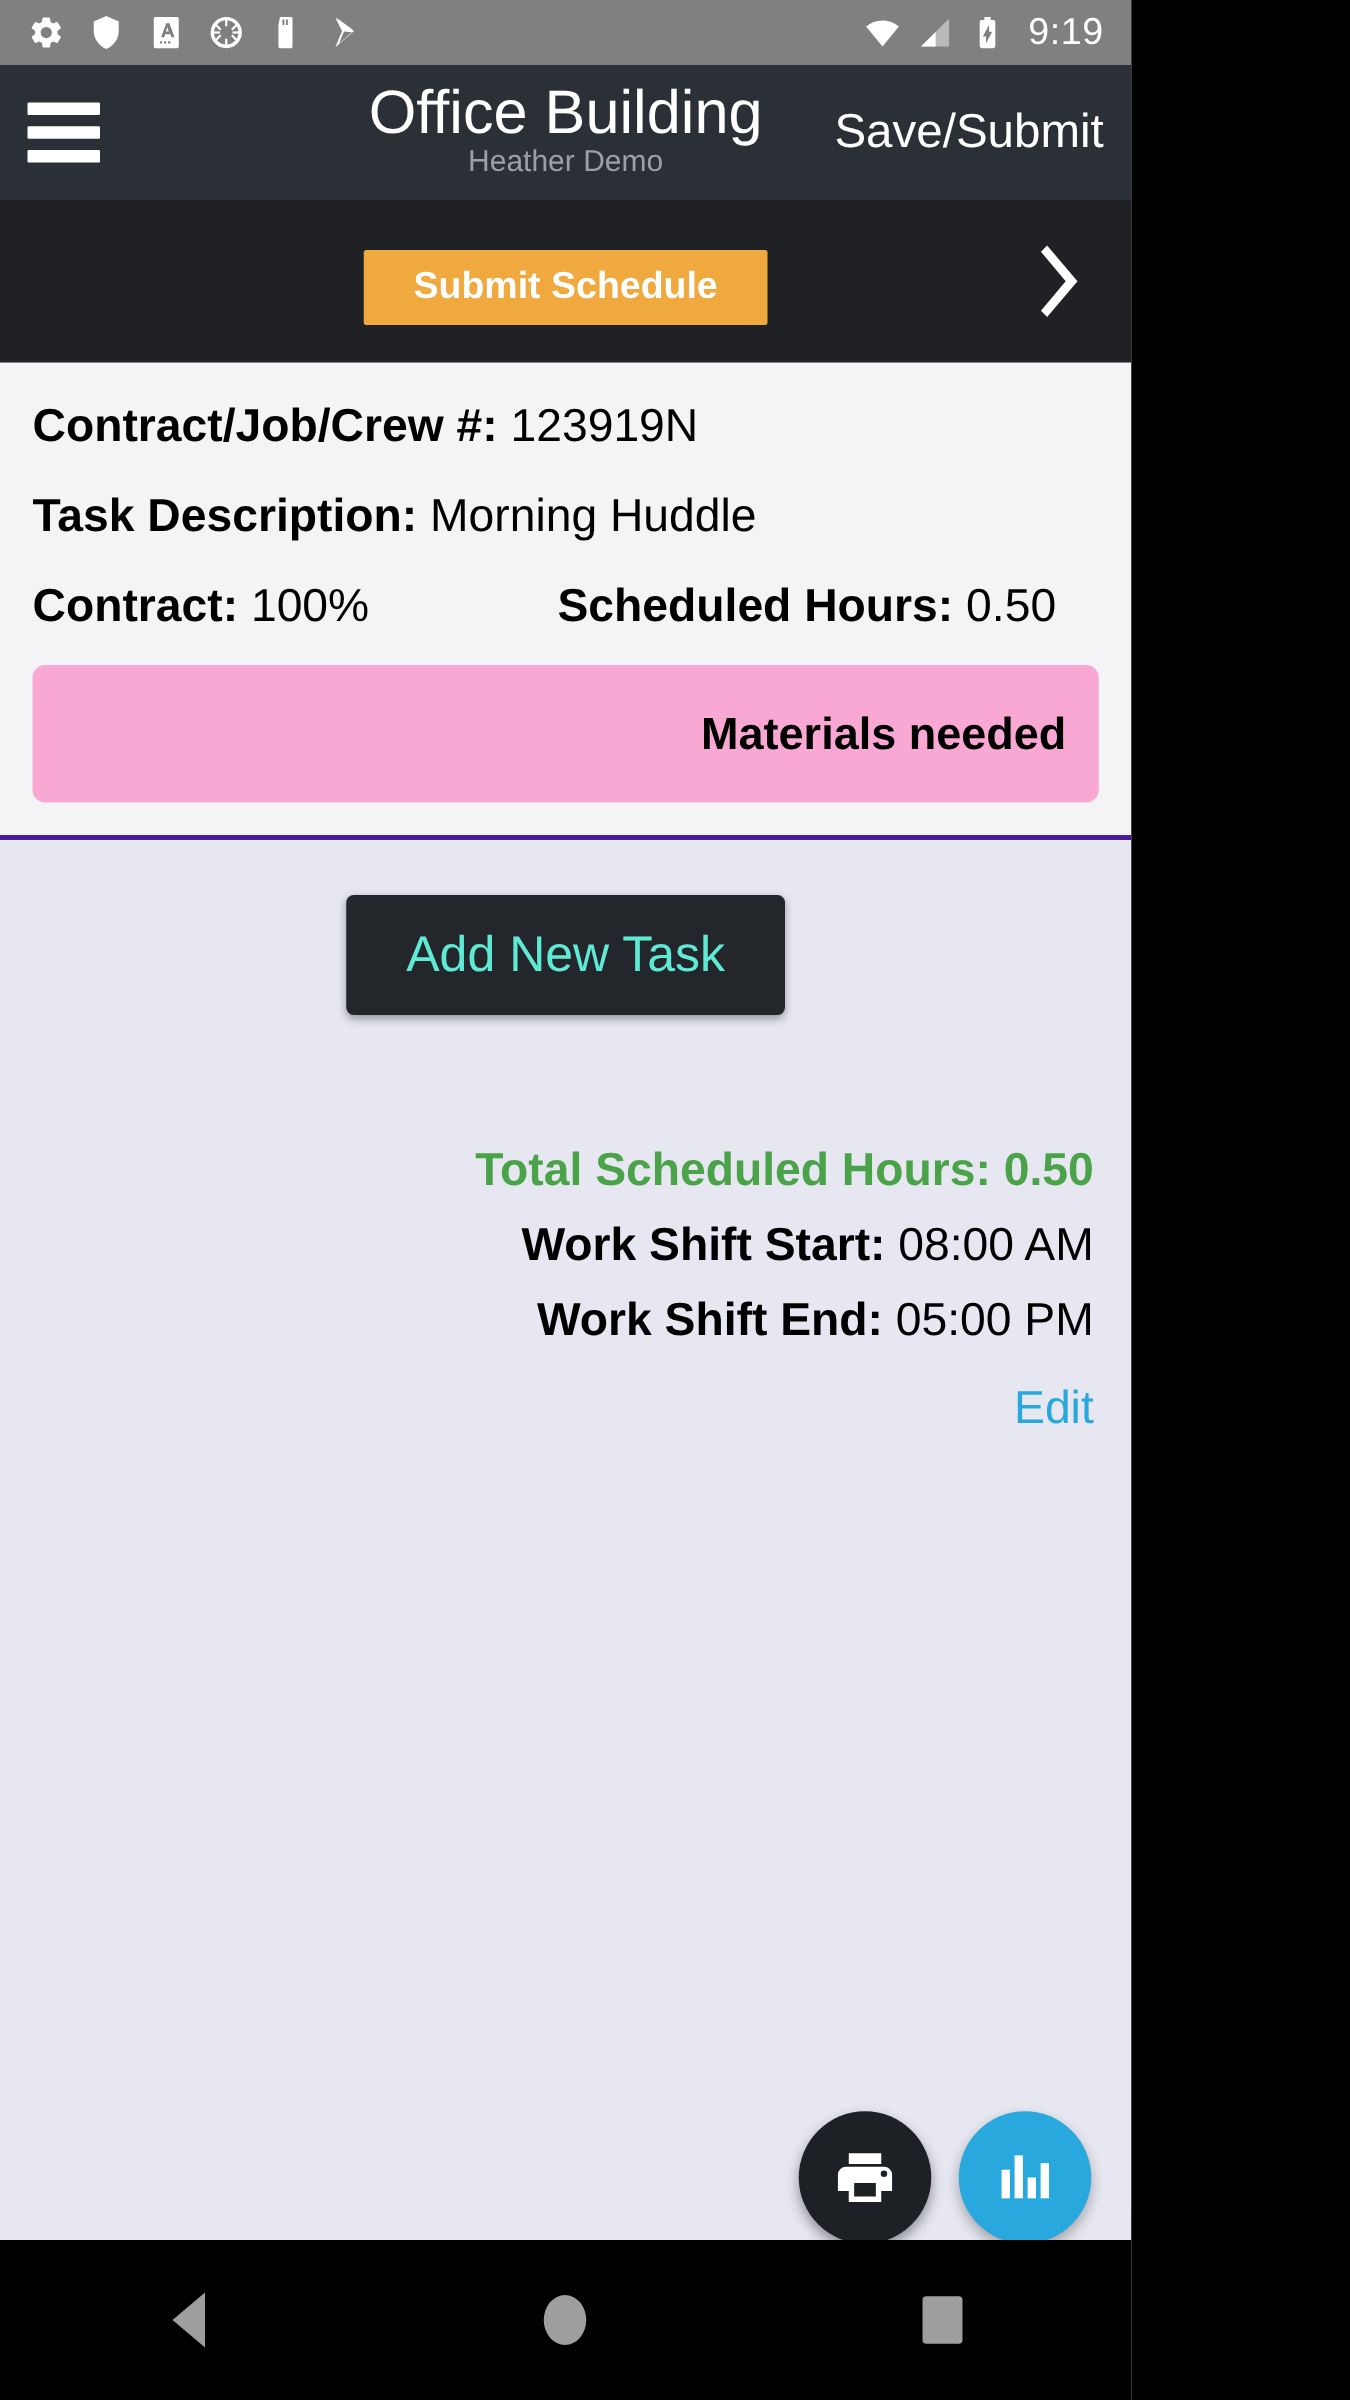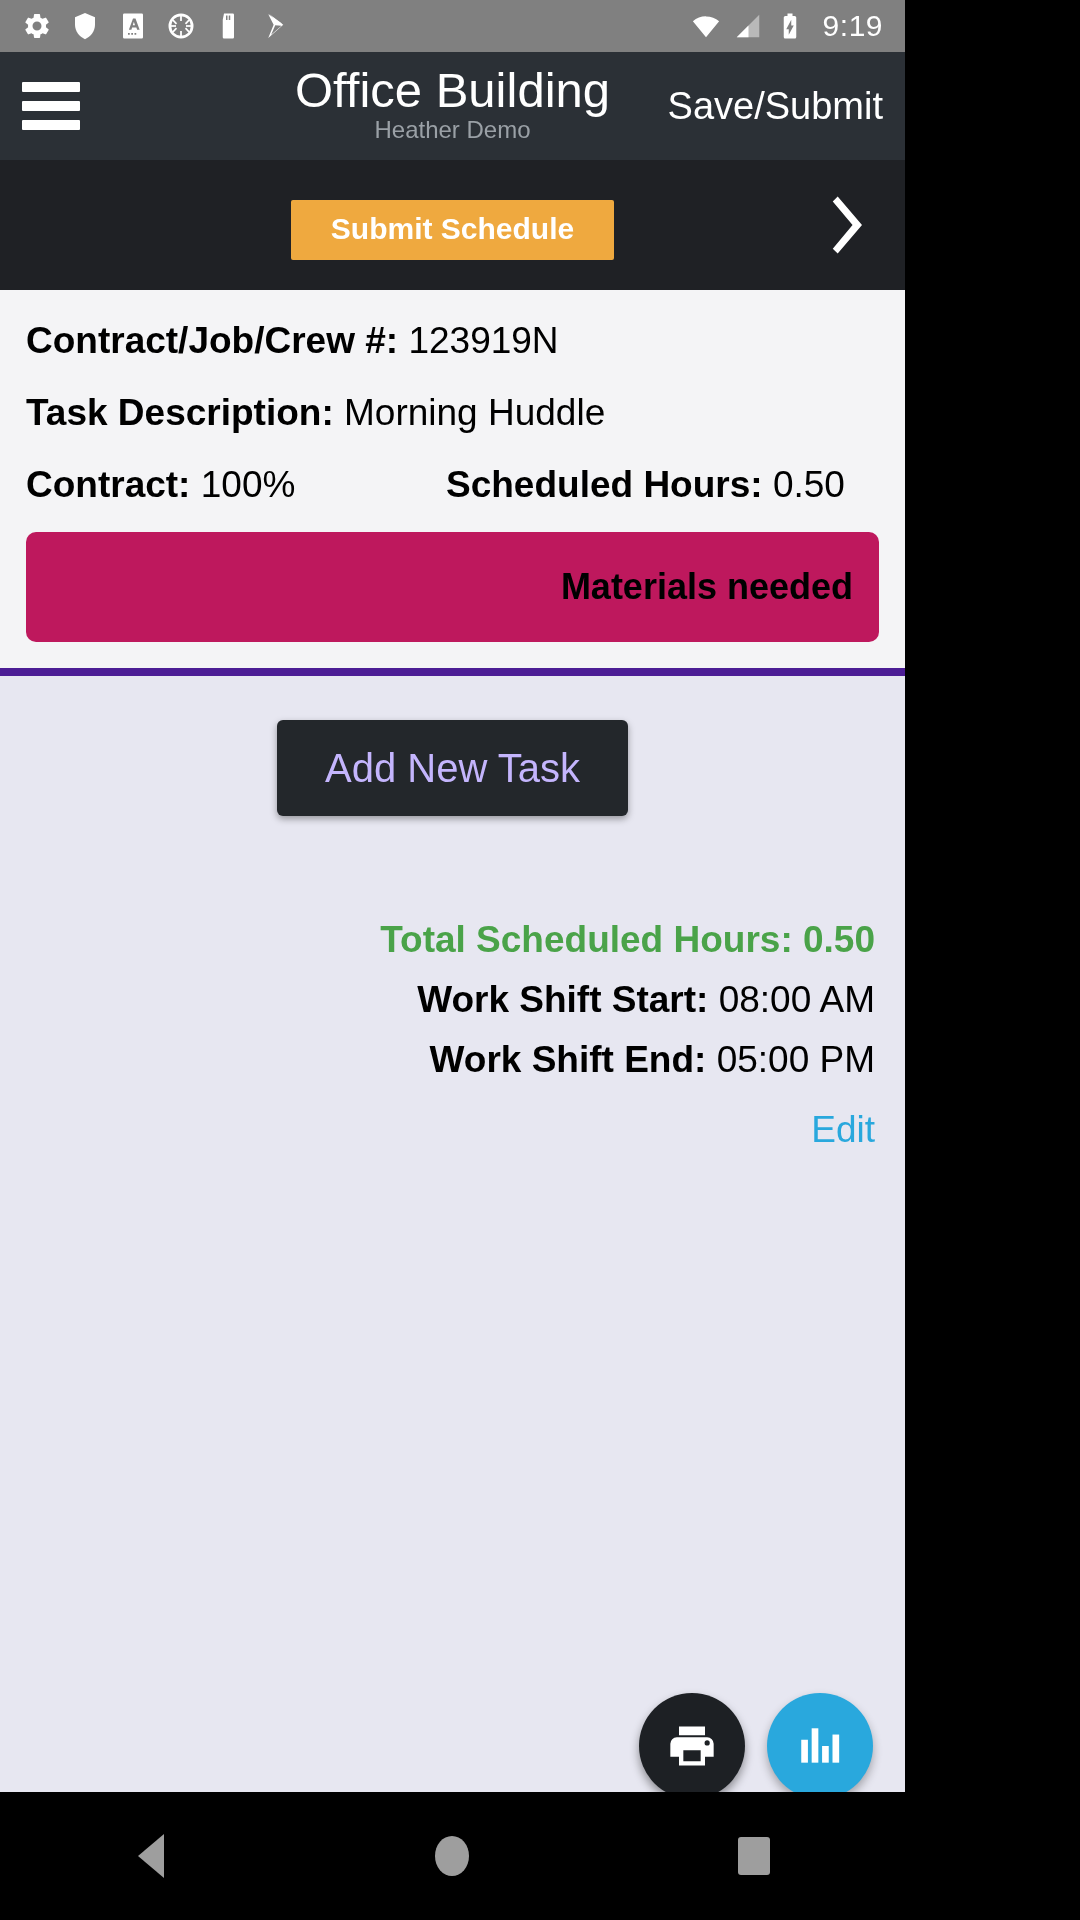--- a/index.html
+++ b/index.html
@@ -151,21 +151,21 @@
     width: 54px;
     height: 64px;
     cursor: pointer;
   }
 
   
   .task-area {
     background: #f4f4f6;
     padding: 30px 26px 26px 26px;
     box-sizing: border-box;
-    border-bottom: 8px solid #4c1d95;
+    border-bottom: 4px solid #4c1d95;
   }
   .row-line {
     font-size: 37px;
     line-height: 42px;
     color: #000000;
     margin-bottom: 30px;
     white-space: nowrap;
   }
   .row-line:last-of-type { margin-bottom: 0; }
   .lbl { font-weight: bold; }
@@ -173,21 +173,21 @@
   .split-row {
     display: flex;
     font-size: 37px;
     line-height: 42px;
     color: #000;
     margin-bottom: 26px;
   }
   .split-row .col-a { width: 420px; }
   .split-row .col-b { flex: 1; }
   .materials-box {
-    background: #be185d;
+    background: #f9a8d4;
     border-radius: 10px;
     height: 110px;
     display: flex;
     align-items: center;
     justify-content: flex-end;
     padding-right: 26px;
     box-sizing: border-box;
   }
   .materials-box .txt {
     font-size: 36px;
@@ -202,21 +202,21 @@
     height: 1096px;
     box-sizing: border-box;
     padding-top: 44px;
   }
   .add-task-wrap {
     display: flex;
     justify-content: center;
   }
   .add-task {
     background: #23272b;
-    color: #c4b5fd;
+    color: #5eead4;
     font-size: 40px;
     border: none;
     border-radius: 6px;
     padding: 26px 48px;
     cursor: pointer;
     font-family: "Liberation Sans", sans-serif;
     box-shadow: 0 3px 7px rgba(0,0,0,.35);
     line-height: 44px;
   }
   .summary {

